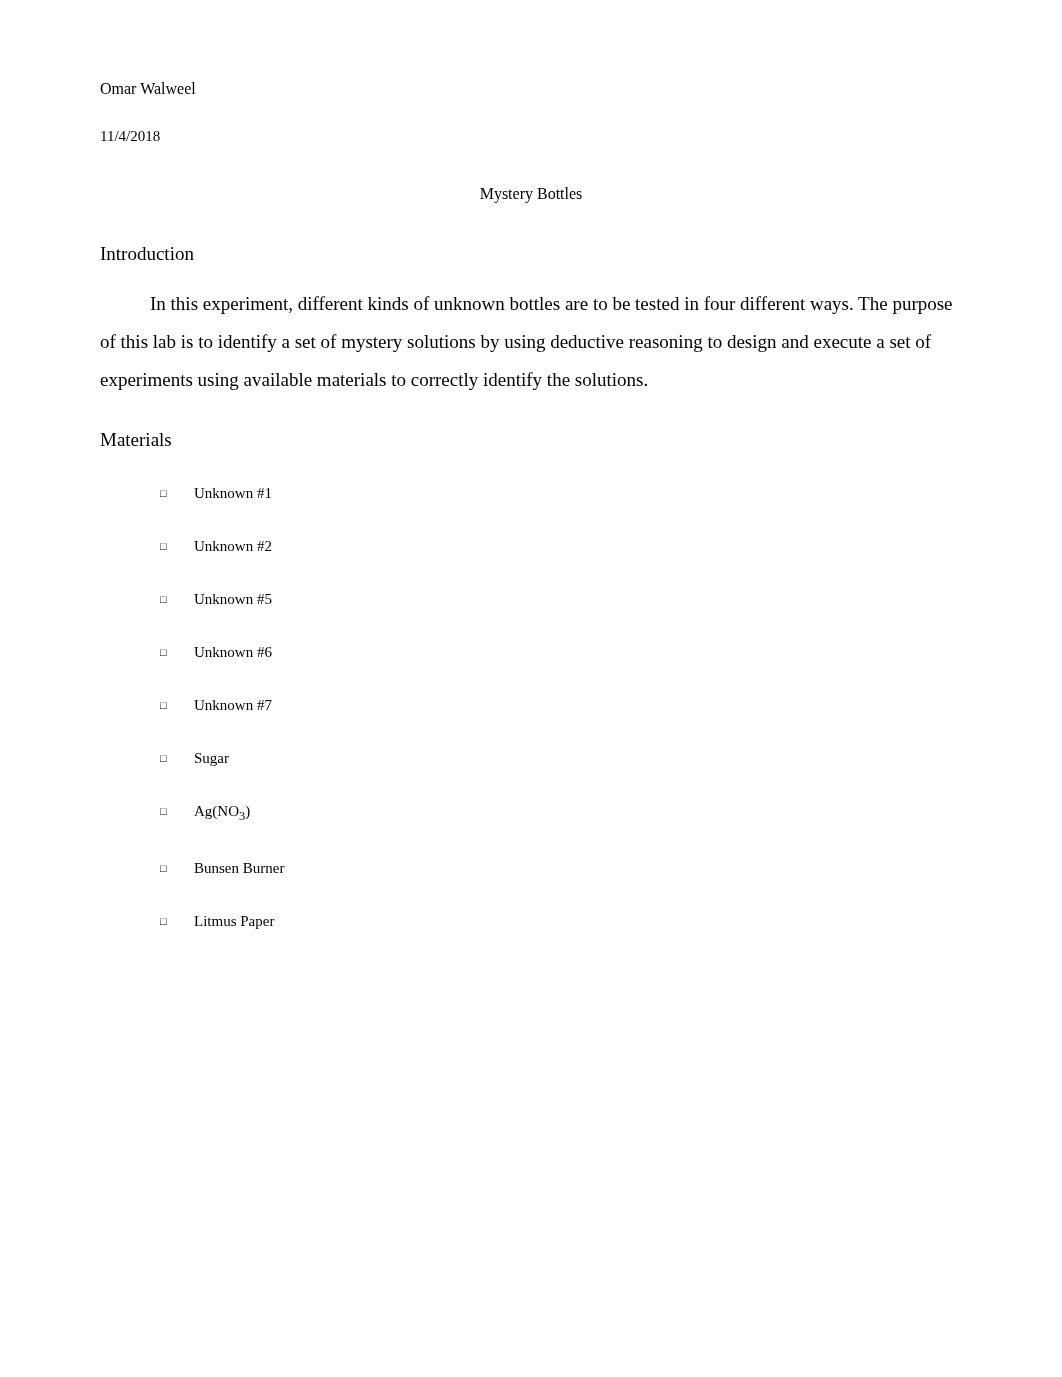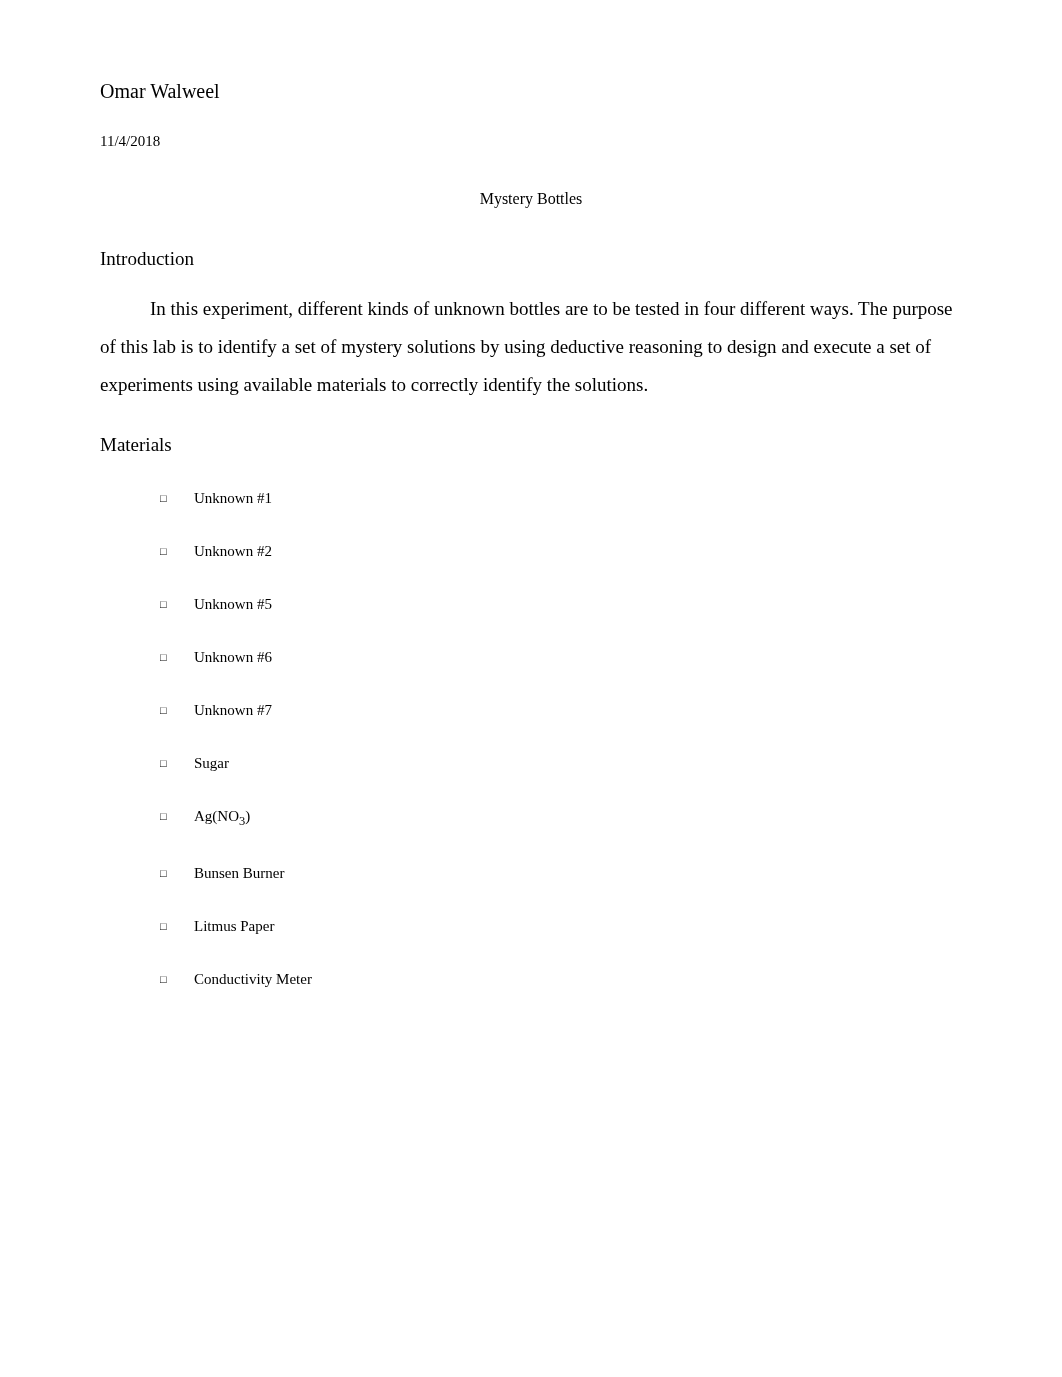--- a/index.html
+++ b/index.html
@@ -13,21 +13,21 @@
       font-family: 'Times New Roman', Times, serif;
       font-size: 16px;
       color: #000000;
       width: 1062px;
       min-height: 1377px;
       padding: 80px 100px 80px 100px;
     }
 
     .author {
       margin-bottom: 30px;
-      font-size: 20px;
+      font-size: 16px;
     }
 
     .date {
       margin-bottom: 40px;
       font-size: 15px;
     }
 
     .title {
       text-align: center;
       margin-bottom: 40px;
@@ -132,18 +132,14 @@
       <span>Ag(NO<sub>3</sub>)</span>
     </li>
     <li>
       <span class="bullet"></span>
       <span>Bunsen Burner</span>
     </li>
     <li>
       <span class="bullet"></span>
       <span>Litmus Paper</span>
     </li>
-    <li>
-      <span class="bullet"></span>
-      <span>Conductivity Meter</span>
-    </li>
   </ul>
 </div>
 
 </body></html>

